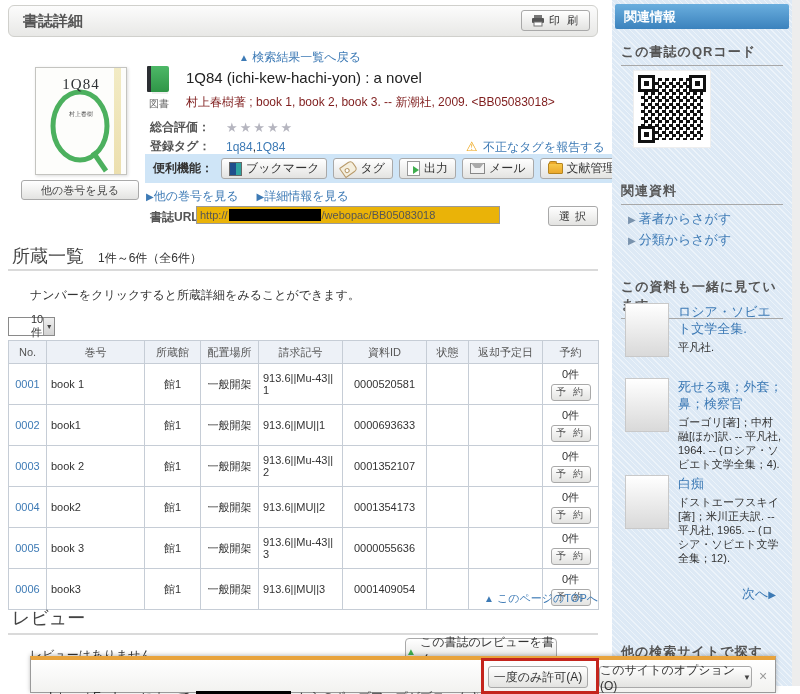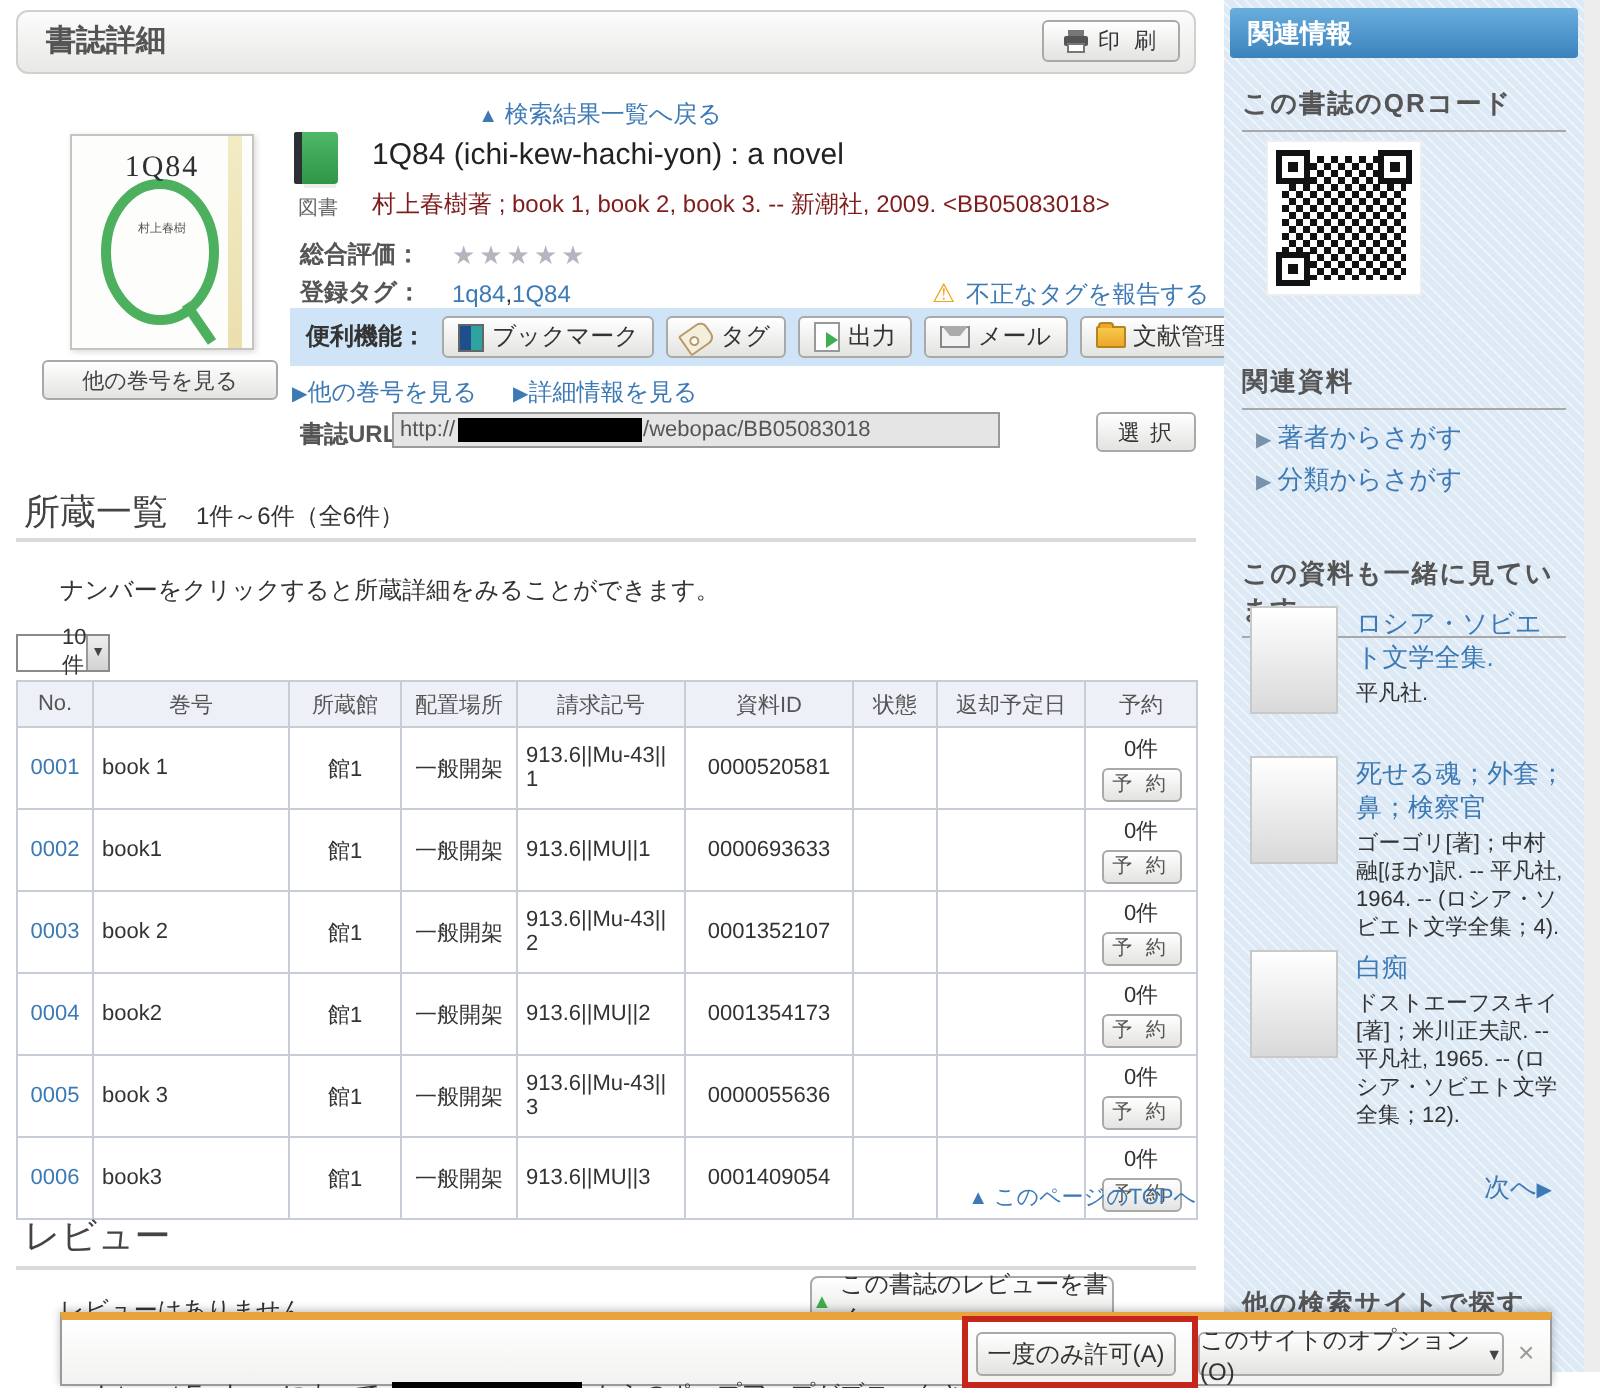--- a/index.html
+++ b/index.html
@@ -49,21 +49,21 @@
   .ic-tag:after{content:"";position:absolute;left:2px;top:3px;width:3px;height:3px;border-radius:50%;border:1px solid #b89a6a;background:#fff;}
   .ic-out{width:11px;height:13px;background:#fff;border:1px solid #999;}
   .ic-out:after{content:"";position:absolute;right:-4px;top:4px;border:4px solid transparent;border-left:6px solid #3fae4e;}
   .ic-mail{width:13px;height:9px;background:#f2f2f2;border:1px solid #888;}
   .ic-mail:after{content:"";position:absolute;left:0;top:-1px;border:4px solid transparent;border-top:5px solid #aaa;width:5px;}
   .ic-folder{width:13px;height:9px;background:linear-gradient(#f7c84a,#eba82b);border:1px solid #b5841f;border-radius:1px;}
   .ic-folder:before{content:"";position:absolute;left:0;top:-3px;width:6px;height:2px;background:#eba82b;border:1px solid #b5841f;border-bottom:none;border-radius:2px 2px 0 0;}
   #sub-links{left:146px;top:188px;font-size:12px;display:flex;gap:18px;}
   #url-row{left:150px;top:206px;width:450px;height:20px;}
   #url-row .flabel{position:absolute;left:0;top:3px;font-size:12px;width:auto;}
-  #url-input{position:absolute;left:46px;top:0;width:304px;height:18px;border:1px solid #9a9a9a;background:#e5e5e5;
+  #url-input{position:absolute;left:46px;top:0;width:304px;height:18px;border:1px solid #9a9a9a;background:#eab308;
              font-size:11px;color:#555;display:flex;align-items:center;padding:0 3px;box-sizing:border-box;white-space:nowrap;overflow:hidden;}
   .redact{display:inline-block;background:#000;}
   #url-input .redact{width:92px;height:12px;margin:0 1px;}
   #select-btn{position:absolute;left:398px;top:0;width:50px;height:20px;font-size:11px;letter-spacing:1px;}
   .sec-head{display:flex;align-items:baseline;gap:14px;}
   .sec-head h2{margin:0;font-size:18px;font-weight:normal;color:#444;}
   .sec-head .cnt{font-size:12px;color:#333;}
   #holdings-head{left:12px;top:244px;}
   .rule{height:0;border-top:2px solid #dadada;}
   #holdings-rule{left:8px;top:269px;width:590px;}

